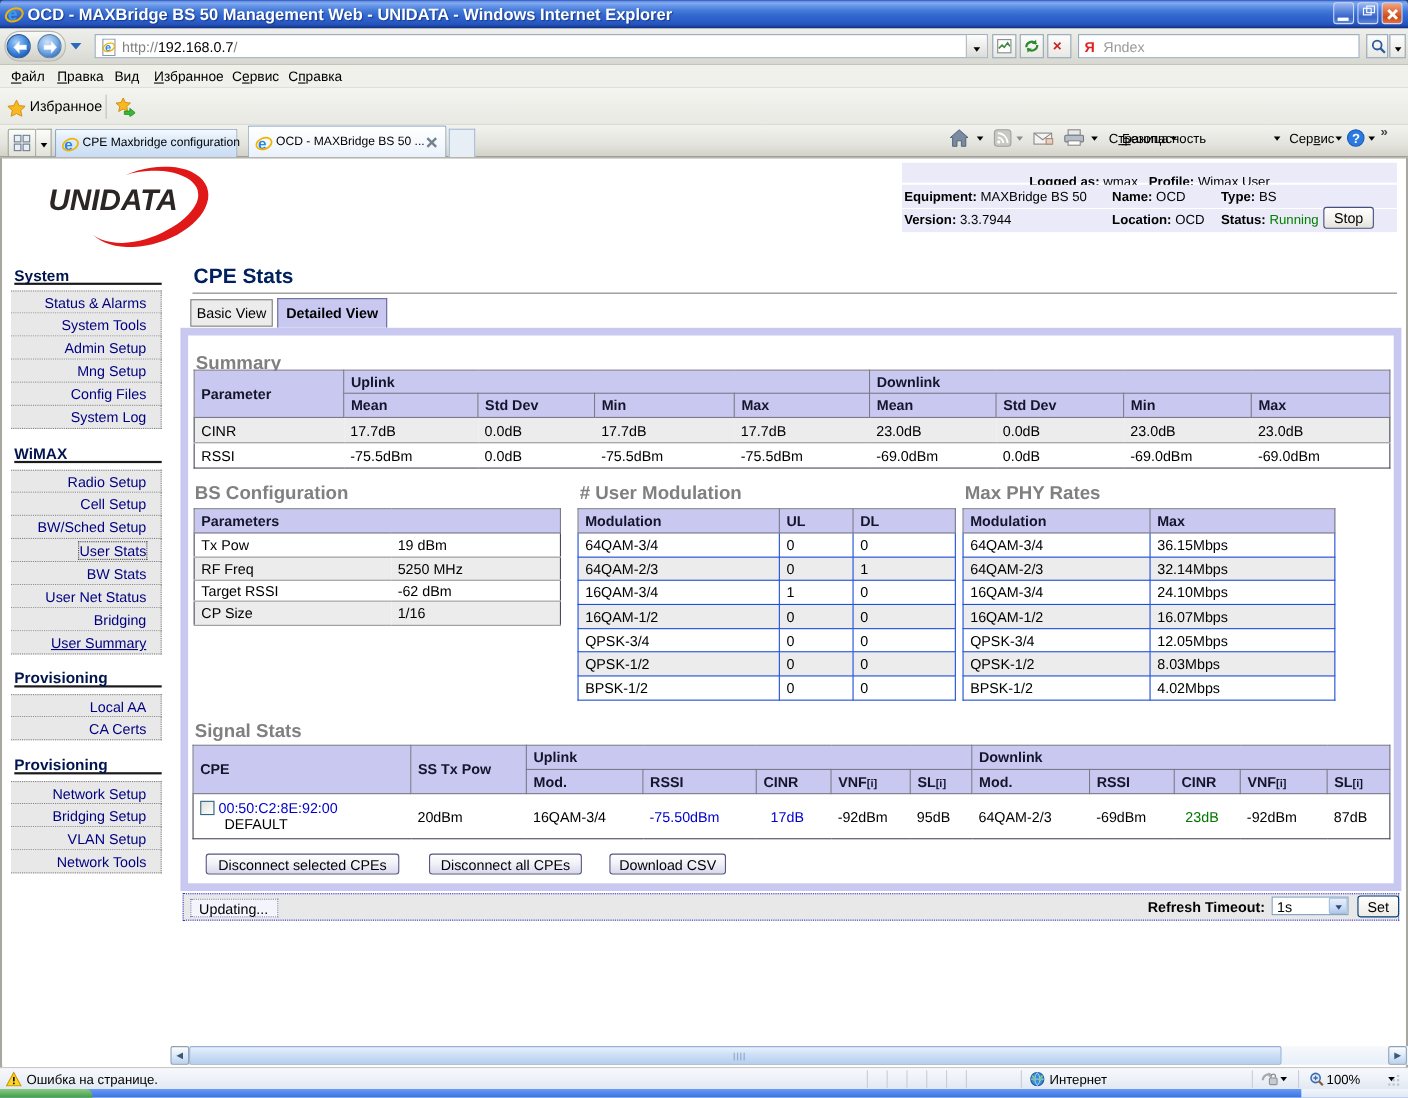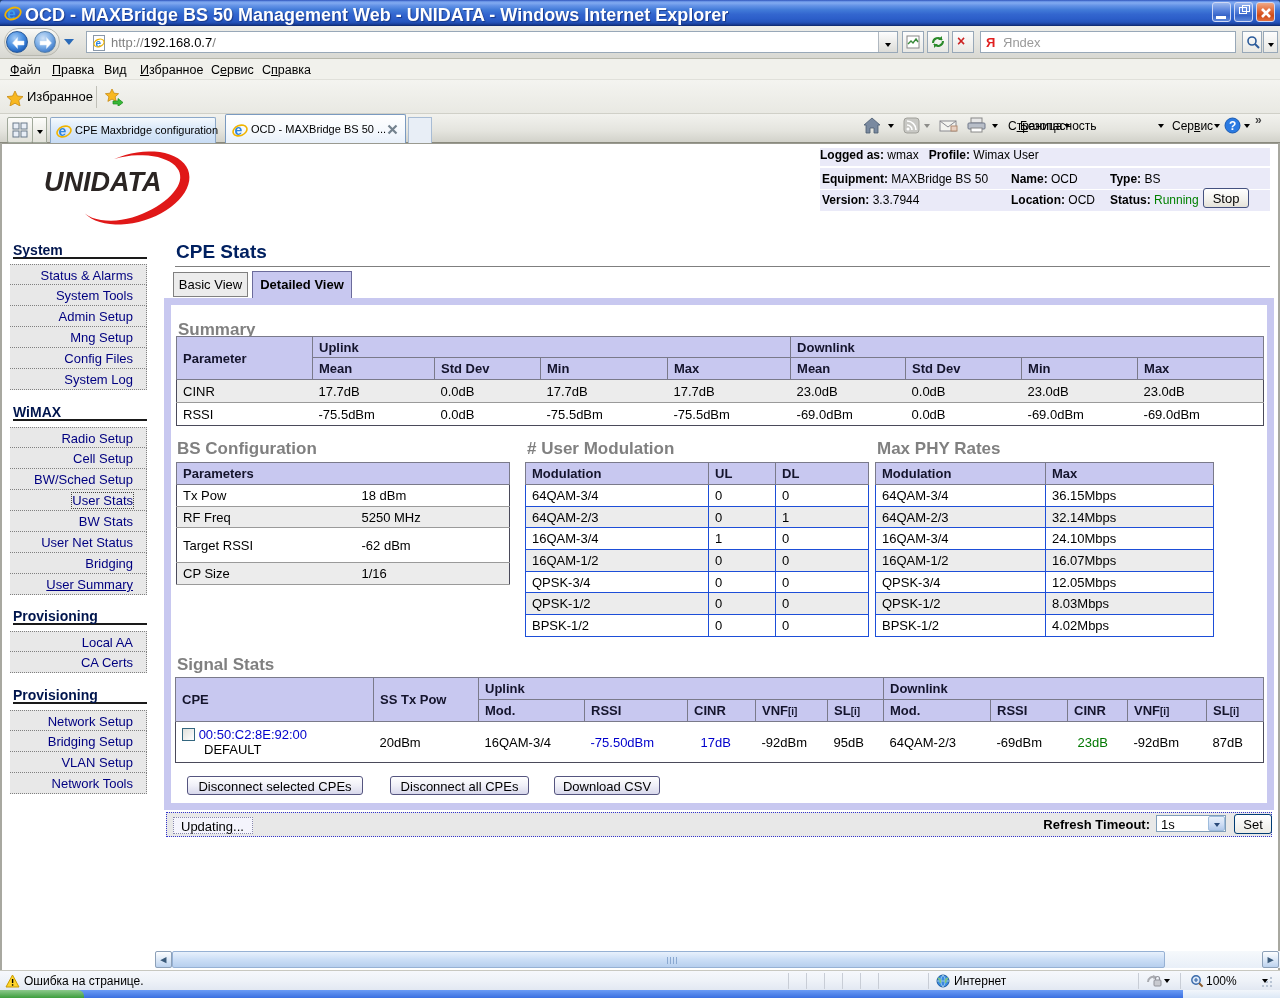--- a/index.html
+++ b/index.html
@@ -2,21 +2,21 @@
 <html><head><meta charset="utf-8">
 <style>
 *{margin:0;padding:0;box-sizing:border-box}
 html,body{width:1280px;height:998px;overflow:hidden}
 body{font-family:"Liberation Sans",sans-serif;font-size:13px;background:#fff}
 .win{position:relative;width:1280px;height:998px;overflow:hidden}
 .abs{position:absolute}
 
 .titlebar{position:absolute;left:0;top:0;width:1280px;height:26px;
  background:linear-gradient(180deg,#2b50b8 0%,#6590e4 5%,#82abf0 11%,#6392e6 22%,#417ad8 38%,#3366cf 55%,#2c5ec9 72%,#2454bc 85%,#1b419d 93%,#11307e 97%,#0d2968 100%);}
-.titlebar .ttxt{position:absolute;left:25px;top:5px;color:#fff;font-weight:bold;font-size:18px;text-shadow:1px 1px 1px #1a3a8a;white-space:nowrap}
+.titlebar .ttxt{position:absolute;left:25px;top:5px;color:#fff;font-weight:bold;font-size:15px;text-shadow:1px 1px 1px #1a3a8a;white-space:nowrap}
 .wbtn{position:absolute;top:2px;width:19px;height:20px;border-radius:3px;border:1px solid #cfd8f5}
 .wbtn.min{left:1212px;background:linear-gradient(180deg,#9db9ef 0%,#5b85dd 40%,#3764c8 70%,#5c86d8 100%)}
 .wbtn.max{left:1234px;background:linear-gradient(180deg,#9db9ef 0%,#5b85dd 40%,#3764c8 70%,#5c86d8 100%)}
 .wbtn.cls{left:1256px;background:linear-gradient(180deg,#f0a885 0%,#e36e3e 40%,#cf4a17 70%,#e2713f 100%)}
 .wbtn span{position:absolute;color:#fff;font-weight:bold}
 
 .addrrow{position:absolute;left:0;top:26px;width:1280px;height:33px;
  background:linear-gradient(180deg,#eeeeea 0%,#e4e4df 55%,#d8d8d2 100%);border-bottom:1px solid #b8b8ac}
 .navpill{position:absolute;left:4px;top:2px;width:56px;height:28px;border-radius:14px;background:linear-gradient(180deg,#fafaf8,#d0d0c8);border:1px solid #b8b8b0}
 .navc{position:absolute;border-radius:50%;width:22px;height:22px;top:5px}
@@ -246,21 +246,21 @@
       <text x="5" y="13" fill="#fff" font-size="12" font-weight="bold" font-family="Liberation Sans">?</text>
     </svg>
 <span class="car abs" style="left:1244px;top:124px"></span>
 <div class="abs" style="left:1255px;top:113px;font-size:12px;font-weight:bold;color:#444">»</div>
 
 <div class="winedge-l"></div>
     <div class="winedge-r"></div>
 <div class="pagearea"></div>
 
 <div class="infobox">
- <div class="irow" style="left:820px;top:148px;height:18px;padding-top:0"><b>Logged as:</b> wmax&nbsp;&nbsp;&nbsp;<b>Profile:</b> Wimax User</div>
+ <div class="irow" style="left:820px;top:148px;height:18px;text-align:center;padding-top:10px"><b>Logged as:</b> wmax&nbsp;&nbsp;&nbsp;<b>Profile:</b> Wimax User</div>
  <div class="irow" style="left:820px;top:168px;height:21px"></div>
  <div class="irow" style="left:820px;top:190px;height:21px"></div>
  <span class="abs" style="left:822px;top:172px"><b>Equipment:</b> MAXBridge BS 50</span>
  <span class="abs" style="left:1011px;top:172px"><b>Name:</b> OCD</span>
  <span class="abs" style="left:1110px;top:172px"><b>Type:</b> BS</span>
  <span class="abs" style="left:822px;top:193px"><b>Version:</b> 3.3.7944</span>
  <span class="abs" style="left:1011px;top:193px"><b>Location:</b> OCD</span>
  <span class="abs" style="left:1110px;top:193px"><b>Status:</b> <span style="color:#008000">Running</span></span>
  <div class="abs" style="left:1203px;top:188px;width:46px;height:20px;border:1px solid #44517f;border-radius:3px;background:linear-gradient(180deg,#ffffff,#f2f1ec 60%,#e4e2d8);text-align:center;padding-top:2px;font-size:13px">Stop</div>
 </div>
@@ -364,27 +364,27 @@
 <colgroup>
           <col style="width:179px">
           <col style="width:154px">
         </colgroup>
 <tbody>
           <tr style="height:22px">
             <th colspan="2">Parameters</th>
           </tr>
 <tr class="rw hb" style="height:21.7px">
             <td>Tx Pow</td>
-            <td>18 dBm</td>
+            <td>19 dBm</td>
           </tr>
 <tr class="rg hb" style="height:21.7px">
             <td>RF Freq</td>
             <td>5250 MHz</td>
           </tr>
-<tr class="rw hb" style="height:35px">
+<tr class="rw hb" style="height:19px">
             <td>Target RSSI</td>
             <td>-62 dBm</td>
           </tr>
 <tr class="rg hb" style="height:21.7px">
             <td>CP Size</td>
             <td>1/16</td>
           </tr>
 </tbody>
       </table>
       <table class="dt grid" style="left:525px;top:462px;width:343px">

